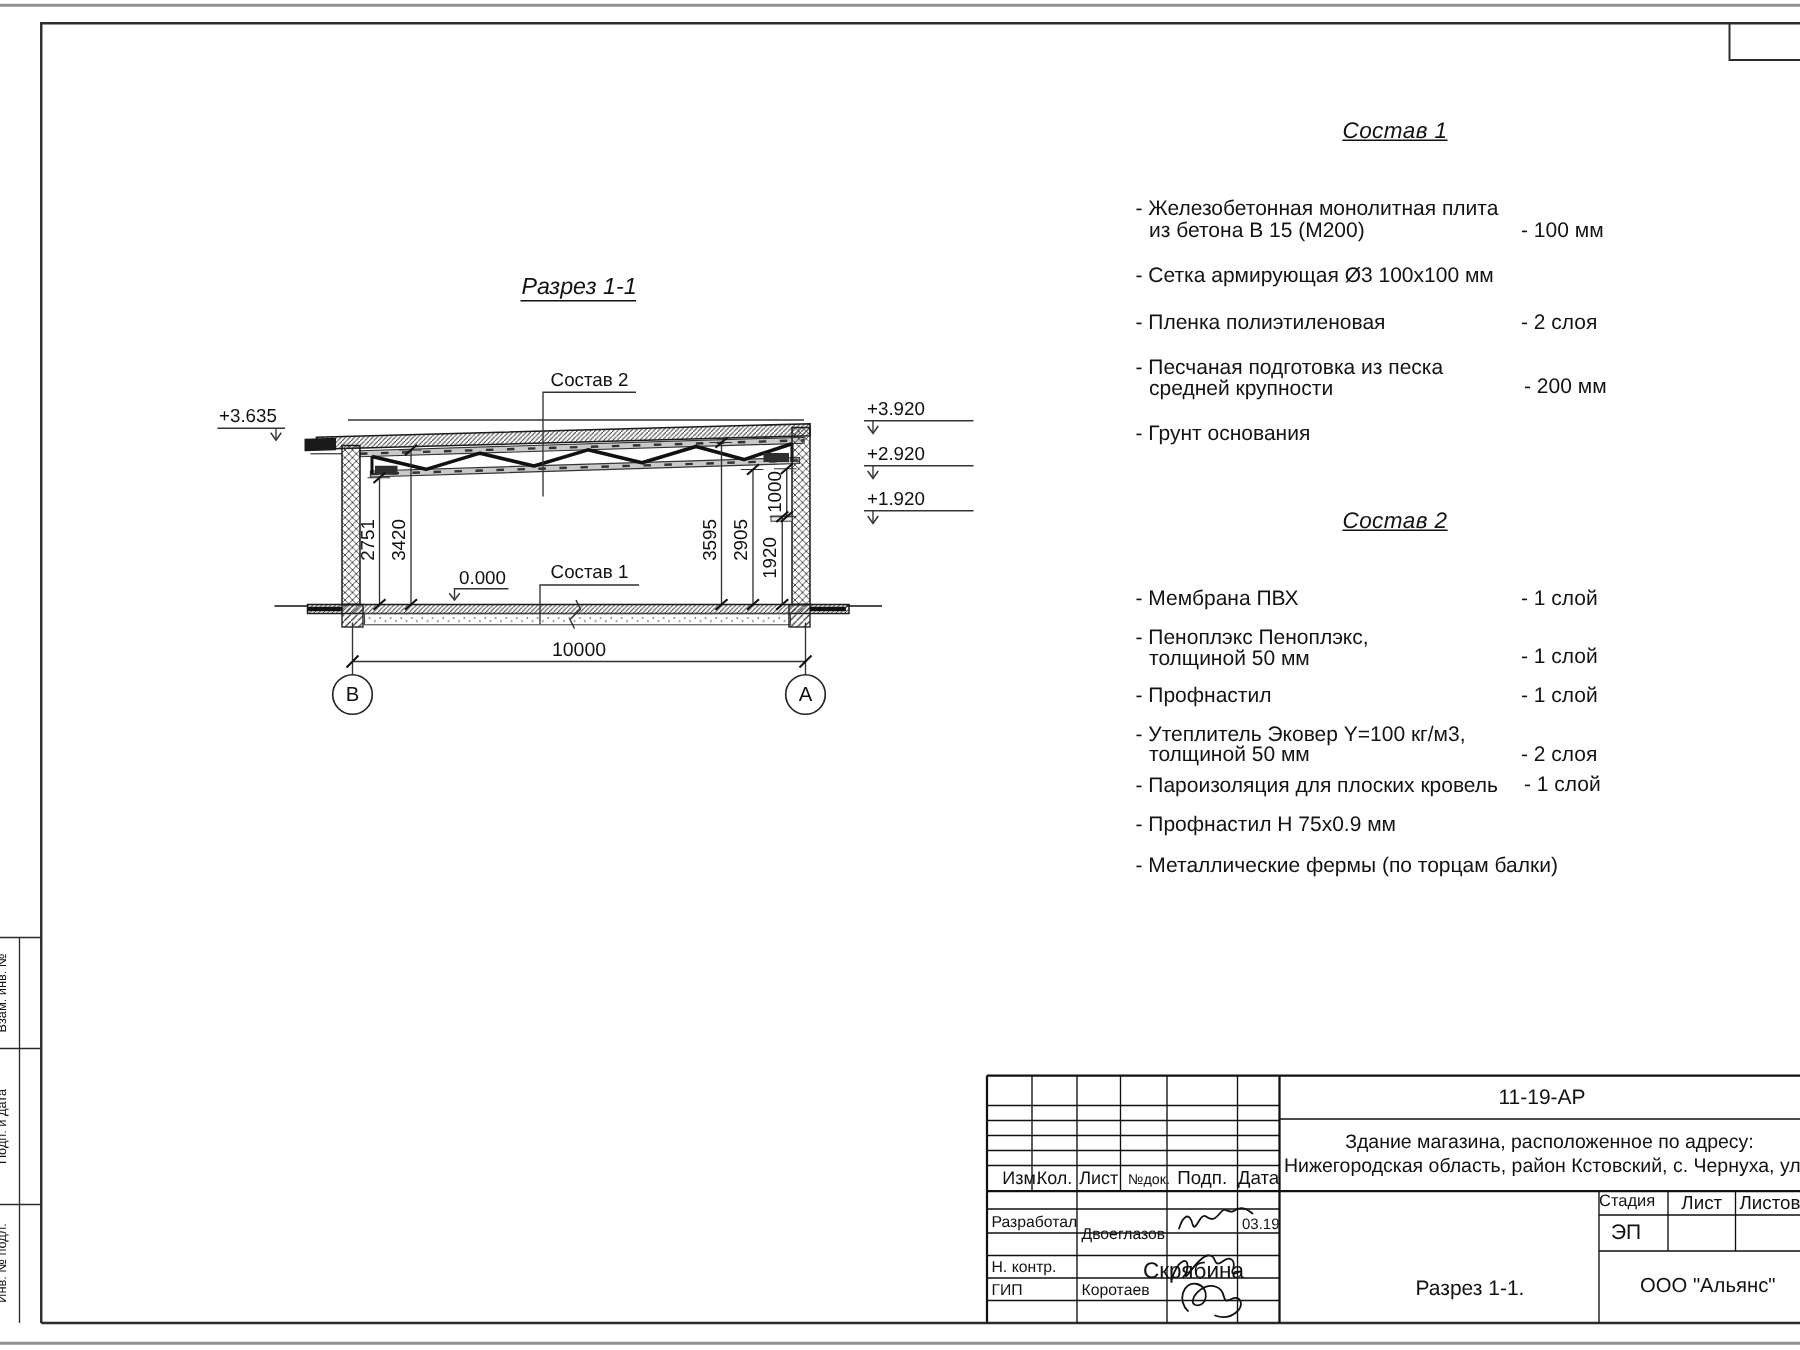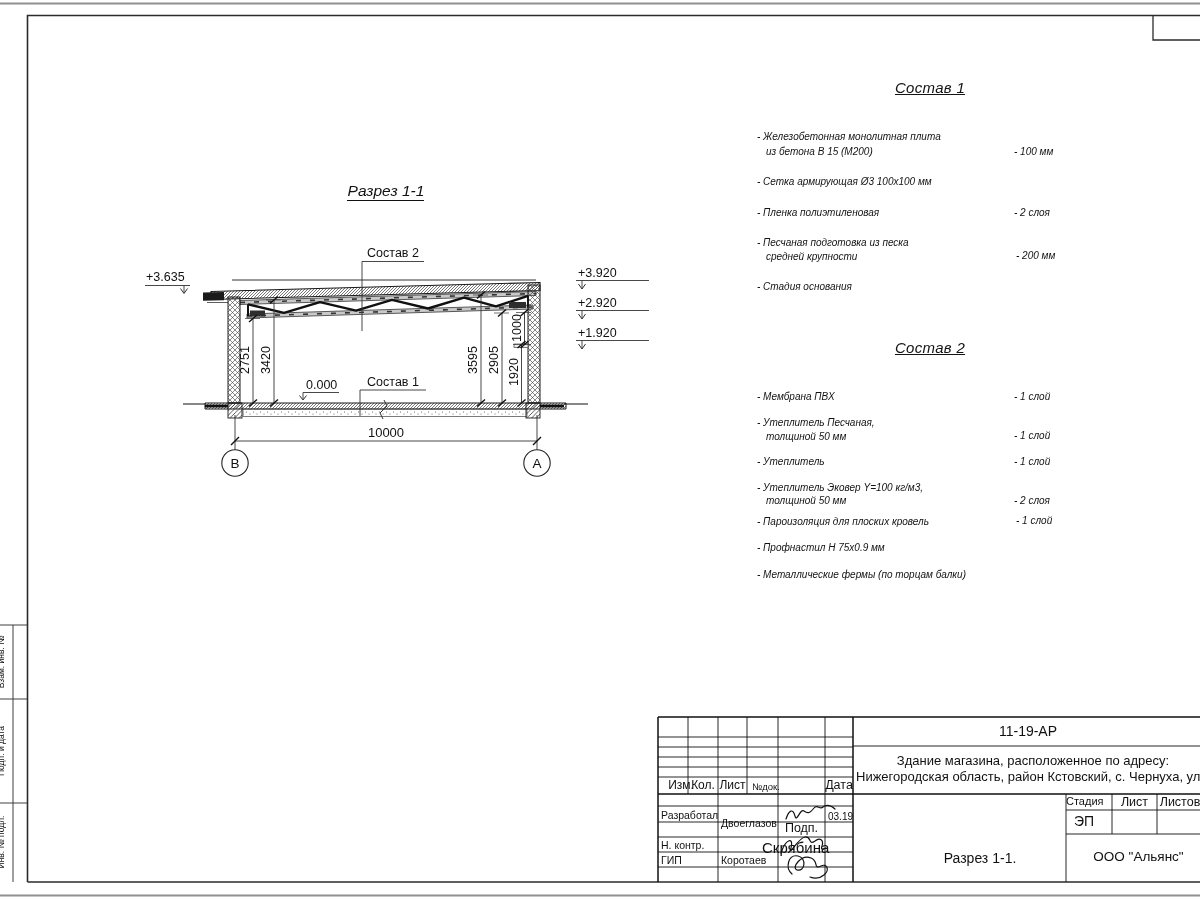--- a/index.html
+++ b/index.html
@@ -2,21 +2,21 @@
 <html><head>
 <meta charset="utf-8">
 <style>
   html,body{margin:0;padding:0;}
   body{
     width:1200px;height:900px;position:relative;overflow:hidden;
     background:#ffffff;color:#111;
     font-family:"Liberation Sans", sans-serif;
   }
   svg{position:absolute;left:0;top:0;}
-  .t{position:absolute;font-size:10px;color:#131313;white-space:nowrap;line-height:1.1;font-style:italic;}
+  .t{position:absolute;font-size:14px;color:#131313;white-space:nowrap;line-height:1.1;}
   .tc{text-align:center;}
   .head{font-size:15px;font-style:italic;text-decoration:underline;letter-spacing:.3px;}
   .tb{position:absolute;color:#111;white-space:nowrap;line-height:1.05;}
   .dtext{font-family:"Liberation Sans",sans-serif;fill:#111;}
 </style>
 </head>
 <body>
 
 <svg width="1200" height="900" viewBox="0 0 1200 900">
   <defs>
@@ -183,51 +183,51 @@
   <div class="t head tc" style="left:860px;top:80px;width:140px;">Состав 1</div>
   <div class="t" style="left:757px;top:131px">- Железобетонная  монолитная плита</div>
   <div class="t" style="left:766px;top:146px">из бетона В 15 (М200)</div>
   <div class="t" style="left:1014px;top:146px">- 100 мм</div>
   <div class="t" style="left:757px;top:176px">- Сетка армирующая Ø3 100х100 мм</div>
   <div class="t" style="left:757px;top:207px">- Пленка полиэтиленовая</div>
   <div class="t" style="left:1014px;top:207px">-  2 слоя</div>
   <div class="t" style="left:757px;top:237px">- Песчаная подготовка из песка</div>
   <div class="t" style="left:766px;top:251px">средней крупности</div>
   <div class="t" style="left:1016px;top:250px">- 200 мм</div>
-  <div class="t" style="left:757px;top:281px">- Стадия основания</div>
+  <div class="t" style="left:757px;top:281px">- Грунт основания</div>
 </div>
 
 <div>
   <div class="t head tc" style="left:860px;top:340px;width:140px;">Состав 2</div>
   <div class="t" style="left:757px;top:391px">- Мембрана ПВХ</div>
   <div class="t" style="left:1014px;top:391px">- 1 слой</div>
-  <div class="t" style="left:757px;top:417px">- Утеплитель Песчаная,</div>
+  <div class="t" style="left:757px;top:417px">- Пеноплэкс Пеноплэкс,</div>
   <div class="t" style="left:766px;top:431px">толщиной 50 мм</div>
   <div class="t" style="left:1014px;top:430px">- 1 слой</div>
-  <div class="t" style="left:757px;top:456px">- Утеплитель</div>
+  <div class="t" style="left:757px;top:456px">- Профнастил</div>
   <div class="t" style="left:1014px;top:456px">- 1 слой</div>
   <div class="t" style="left:757px;top:482px">- Утеплитель Эковер Y=100 кг/м3,</div>
   <div class="t" style="left:766px;top:495px">толщиной 50 мм</div>
   <div class="t" style="left:1014px;top:495px">- 2 слоя</div>
   <div class="t" style="left:757px;top:516px">- Пароизоляция для плоских кровель</div>
   <div class="t" style="left:1016px;top:515px">- 1 слой</div>
   <div class="t" style="left:757px;top:542px">- Профнастил Н 75х0.9 мм</div>
   <div class="t" style="left:757px;top:569px">- Металлические фермы (по торцам балки)</div>
 </div>
 
 <div>
   <div class="tb tc" style="left:853px;top:724px;width:350px;font-size:14px">11-19-АР</div>
   <div class="tb tc" style="left:853px;top:754px;width:360px;font-size:13px">Здание магазина, расположенное по адресу:</div>
   <div class="tb" style="left:856px;top:770px;font-size:13px">Нижегородская область, район Кстовский, с. Чернуха, ул. Нов</div>
 
   <div class="tb tc" style="left:658px;top:779px;width:46px;font-size:12px">Изм.</div>
   <div class="tb tc" style="left:688px;top:779px;width:30px;font-size:12px">Кол.</div>
   <div class="tb tc" style="left:718px;top:779px;width:29px;font-size:12px">Лист</div>
   <div class="tb tc" style="left:747px;top:782px;width:38px;font-size:9.5px">№док.</div>
-  <div class="tb tc" style="left:778px;top:822px;width:47px;font-size:12.5px">Подп.</div>
+  <div class="tb tc" style="left:778px;top:779px;width:47px;font-size:12.5px">Подп.</div>
   <div class="tb tc" style="left:825px;top:779px;width:28px;font-size:12.5px">Дата</div>
 
   <div class="tb" style="left:661px;top:810px;font-size:10.5px">Разработал</div>
   <div class="tb" style="left:721px;top:818px;font-size:10.5px">Двоеглазов</div>
   <div class="tb" style="left:828px;top:812px;font-size:10px">03.19</div>
   <div class="tb" style="left:661px;top:840px;font-size:10.5px">Н. контр.</div>
   <div class="tb" style="left:762px;top:840px;font-size:15px">Скрябина</div>
   <div class="tb" style="left:661px;top:855px;font-size:10.5px">ГИП</div>
   <div class="tb" style="left:721px;top:855px;font-size:10.5px">Коротаев</div>
 

